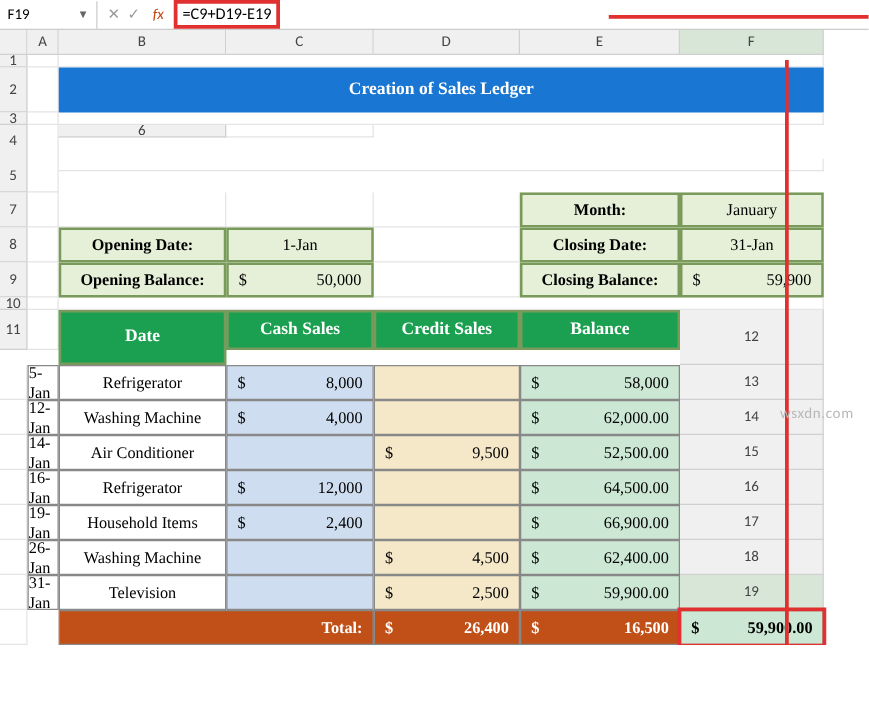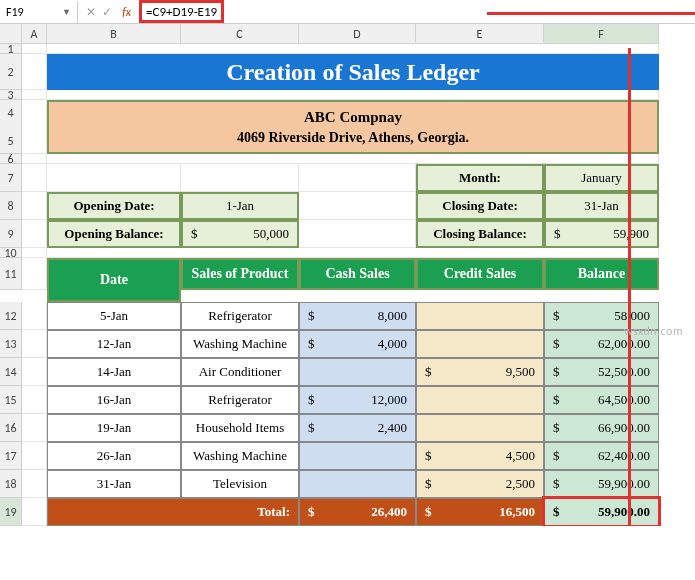--- a/index.html
+++ b/index.html
@@ -116,21 +116,21 @@
       align-items: center;
       overflow: hidden;
     }
     .h-tiny { height: 10px; }
     .title-bar {
       grid-column: 3 / 8;
       background: #1976d2;
       color: #fff;
       font-weight: bold;
       font-family: "Times New Roman", serif;
-      font-size: 24px;
+      font-size: 14px;
       justify-content: center;
       height: 36px;
       border: none;
     }
     .company-box {
       grid-column: 3 / 8;
       background: #f4c7a1;
       border: 2px solid #7a9a5c;
       font-family: "Times New Roman", serif;
       font-weight: bold;
@@ -240,24 +240,20 @@
     <div class="blank h-tiny"></div>
     <div class="blank h-tiny" style="grid-column:3/8;"></div>
 
     <div class="row-num" style="height:54px;grid-row:span 2">
       <div style="display:flex;flex-direction:column;gap:14px">
           <span>4</span>
           <span>5</span>
         </div>
     </div>
     <div class="blank" style="height:54px;grid-row:span 2"></div>
-    <div class="cell company-box" style="grid-row:span 2">
-      <span style="font-size:15px">ABC Compnay</span>
-      <span style="font-size:14px">4069 Riverside Drive, Athens, Georgia.</span>
-    </div>
 
     <div class="row-num h-tiny">6</div>
     <div class="blank h-tiny"></div>
     <div class="blank h-tiny" style="grid-column:3/8;"></div>
 
     <div class="row-num">7</div>
     <div class="blank"></div>
     <div class="blank"></div>
     <div class="blank"></div>
     <div class="blank"></div>
@@ -286,21 +282,20 @@
       <span>59,900</span>
     </div>
 
     <div class="row-num h-tiny">10</div>
     <div class="blank h-tiny"></div>
     <div class="blank h-tiny" style="grid-column:3/8;"></div>
 
     <div class="row-num" style="height:32px">11</div>
     <div class="blank" style="height:32px"></div>
     <div class="cell th" style="height:44px">Date</div>
-    <div class="cell th" style="height:32px">Sales of Product</div>
     <div class="cell th" style="height:32px">Cash Sales</div>
     <div class="cell th" style="height:32px">Credit Sales</div>
     <div class="cell th" style="height:32px">Balance</div>
 
     <div class="row-num">12</div>
     <div class="blank"></div>
     <div class="cell td center">5-Jan</div>
     <div class="cell td center">Refrigerator</div>
     <div class="cell td cash">
         <span>$</span>

